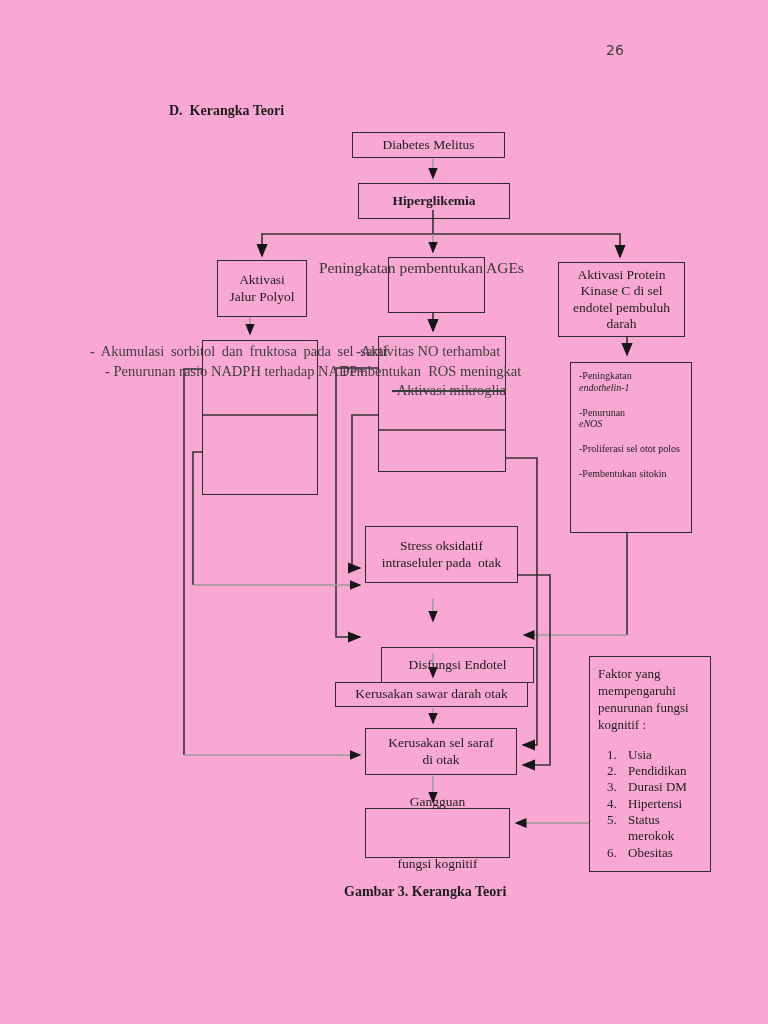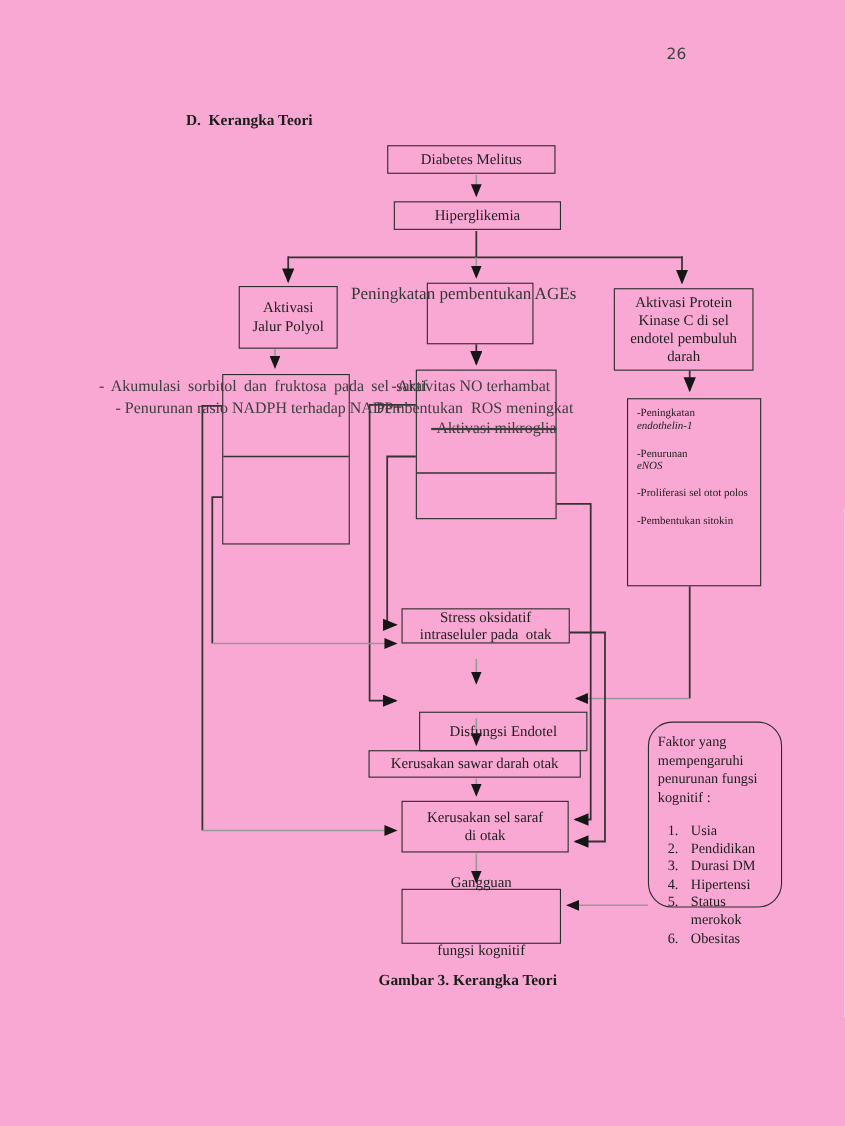--- a/index.html
+++ b/index.html
@@ -76,21 +76,21 @@
 
     <path d="M506,458 H537 V745 H523" stroke="#333333" stroke-width="1.6" fill="none" marker-end="url(#ah)"></path>
     <path d="M518,575 H550 V765 H523" stroke="#333333" stroke-width="1.6" fill="none" marker-end="url(#ah)"></path>
     <path d="M589,823 H516" stroke="#989898" stroke-width="1.4" fill="none" marker-end="url(#ah)"></path>
   </svg>
 
   <div class="box" style="left:352px;top:132px;width:153px;height:26px;">
     <div class="bl">Diabetes Melitus</div>
   </div>
 
-  <div class="box" style="left:358px;top:183px;width:152px;height:26px;">
+  <div class="box" style="left:358px;top:183px;width:152px;height:36px;font-weight:bold;">
     <div class="bl">Hiperglikemia</div>
   </div>
 
   <div class="box" style="left:217px;top:260px;width:90px;height:57px;">
     <div class="bl">Aktivasi</div>
     <div class="bl">Jalur Polyol</div>
   </div>
 
   <div class="box" style="left:388px;top:257px;width:97px;height:56px;"></div>
 
@@ -117,21 +117,21 @@
     <div class="entry">
       <span>-Proliferasi sel otot polos</span>
       <em></em>
     </div>
     <div class="entry">
       <span>-Pembentukan sitokin</span>
       <em></em>
     </div>
   </div>
 
-  <div class="box" style="left:365px;top:553px;width:153px;height:32px;justify-content:center;">
+  <div class="box" style="left:365px;top:526px;width:153px;height:57px;justify-content:center;">
     <div class="bl">Stress oksidatif</div>
     <div class="bl">intraseluler pada  otak</div>
   </div>
 
   <div class="box" style="left:381px;top:627px;width:153px;height:36px;margin-top:20px;">
     <div class="bl">Disfungsi Endotel</div>
   </div>
 
   <div class="box" style="left:335px;top:682px;width:193px;height:25px;">
     <div class="bl">Kerusakan sawar darah otak</div>
@@ -140,21 +140,21 @@
   <div class="box" style="left:365px;top:728px;width:152px;height:47px;">
     <div class="bl">Kerusakan sel saraf</div>
     <div class="bl">di otak</div>
   </div>
 
   <div class="box" style="left:365px;top:808px;width:145px;height:50px;gap:46px;">
     <div class="bl">Gangguan</div>
     <div class="bl">fungsi kognitif</div>
   </div>
 
-  <div class="box faktor-box" style="left:589px;top:656px;width:122px;height:169px;border-radius:22px;">
+  <div class="box faktor-box" style="left:589px;top:656px;width:122px;height:216px;">
     <div class="faktor-title">Faktor yang mempengaruhi penurunan fungsi kognitif :</div>
     <ol>
       <li>Usia</li>
       <li>Pendidikan</li>
       <li>Durasi DM</li>
       <li>Hipertensi</li>
       <li>Status merokok</li>
       <li>Obesitas</li>
     </ol>
   </div>

